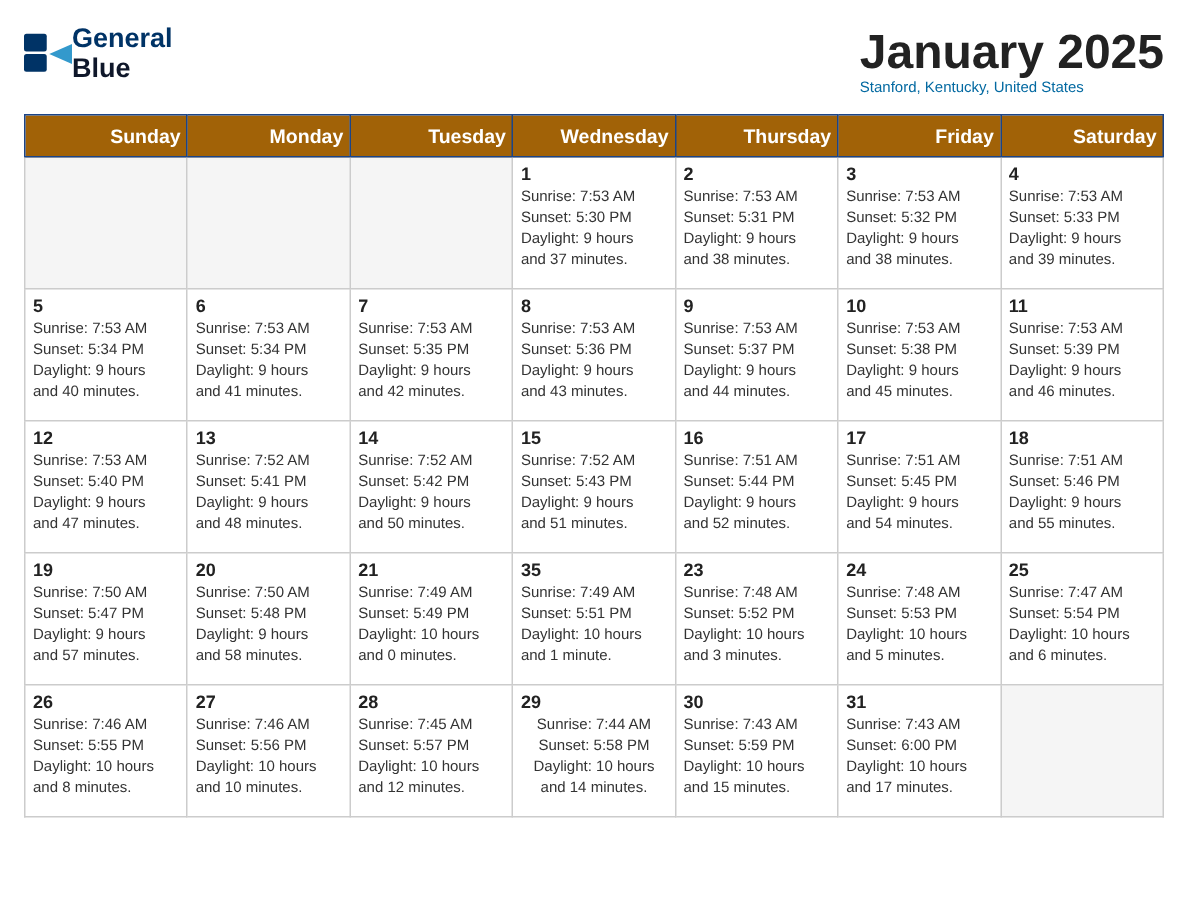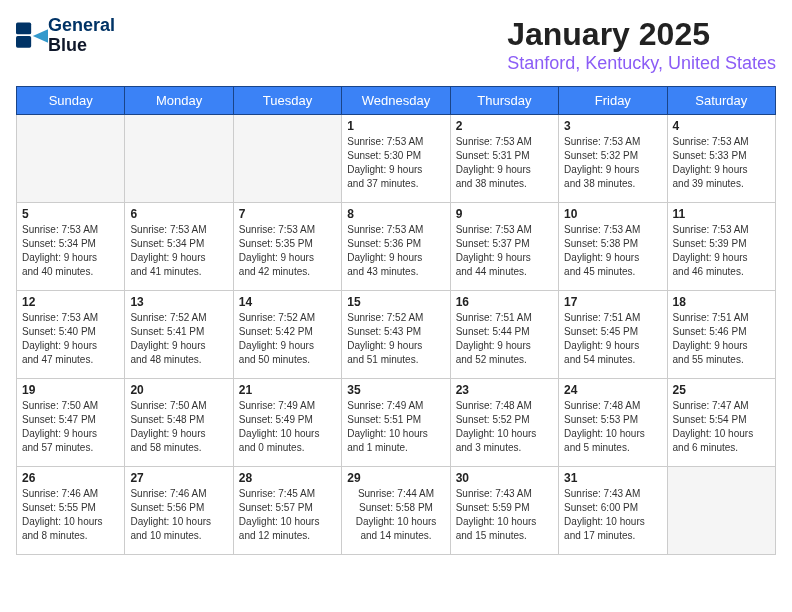--- a/index.html
+++ b/index.html
@@ -36,35 +36,35 @@
     }
     .title-block {
       text-align: left;
     }
     .month-title {
       font-size: 32px;
       font-weight: bold;
       color: #222;
     }
     .location {
-      font-size: 18px;
-      color: #8b5cf6;
+      font-size: 10px;
+      color: #0369a1;
     }
     .calendar {
       width: 100%;
       border-collapse: collapse;
       border: 1px solid #ccc;
     }
     .calendar th {
-      background-color: #3b82f6;
+      background-color: #a16207;
       color: #fff;
       font-size: 13px;
-      font-weight: normal;
+      font-weight: bold;
       padding: 6px 4px;
-      text-align: center;
+      text-align: right;
       border: 1px solid #1a4488;
     }
     .calendar td {
       vertical-align: top;
       border: 1px solid #ccc;
       padding: 4px 5px;
       font-size: 10.5px;
       color: #222;
       width: calc(100% / 7);
       min-height: 80px;

